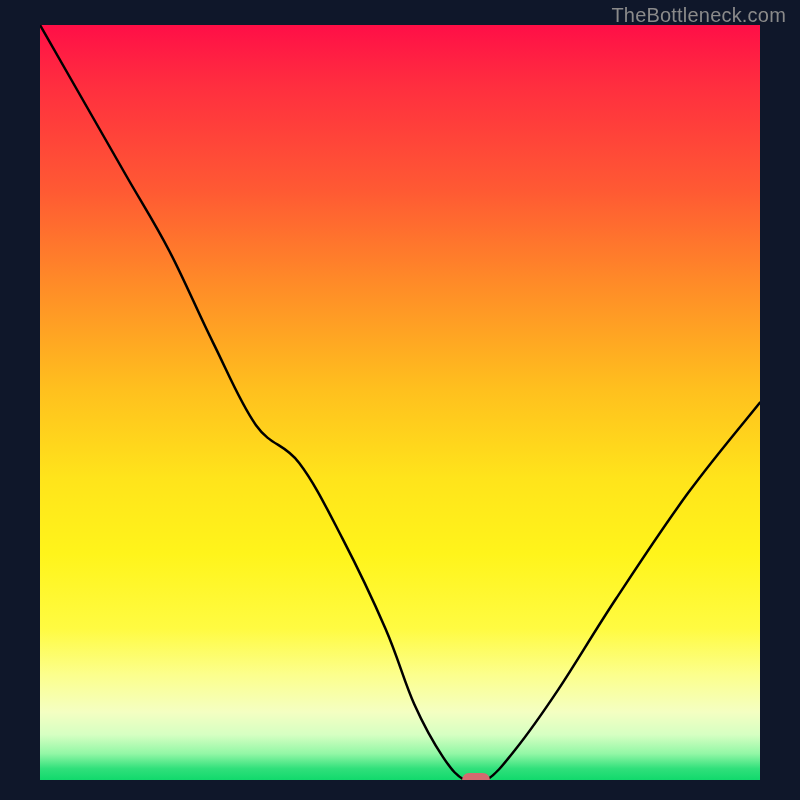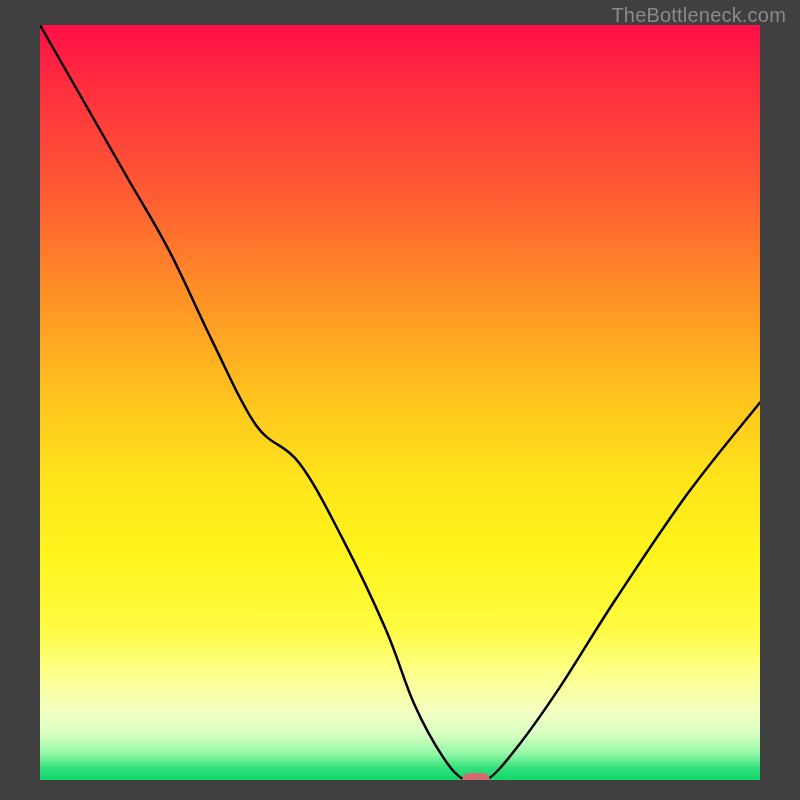--- a/index.html
+++ b/index.html
@@ -9,21 +9,21 @@
     height: 800px;
     background: #000;
     overflow: hidden;
     font-family: Arial, Helvetica, sans-serif;
   }
 
   .frame {
     position: relative;
     width: 800px;
     height: 800px;
-    background: #404040;
+    background: #0f172a;
   }
 
   
   .plot {
     position: absolute;
     left: 40px;
     top: 25px;
     width: 720px;   
     height: 755px;  
     overflow: hidden;

